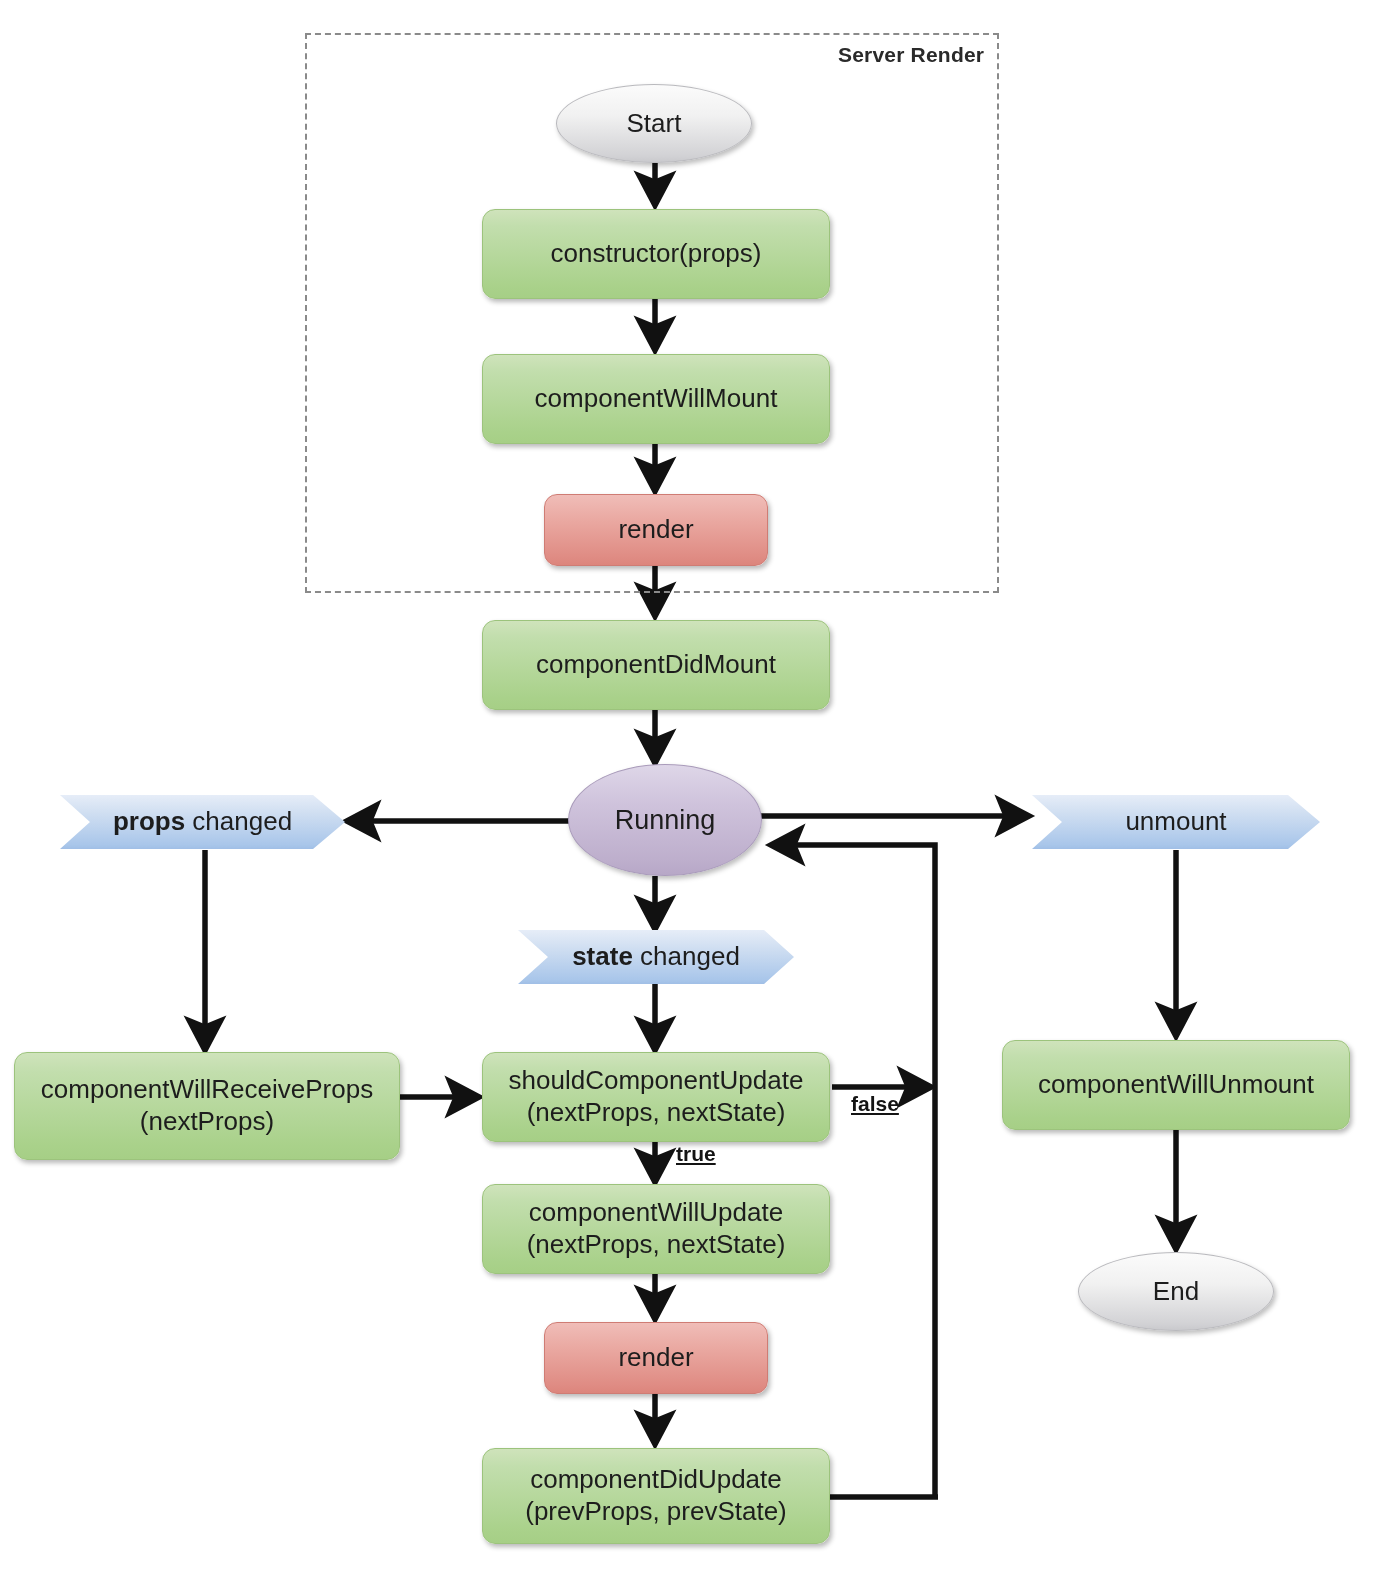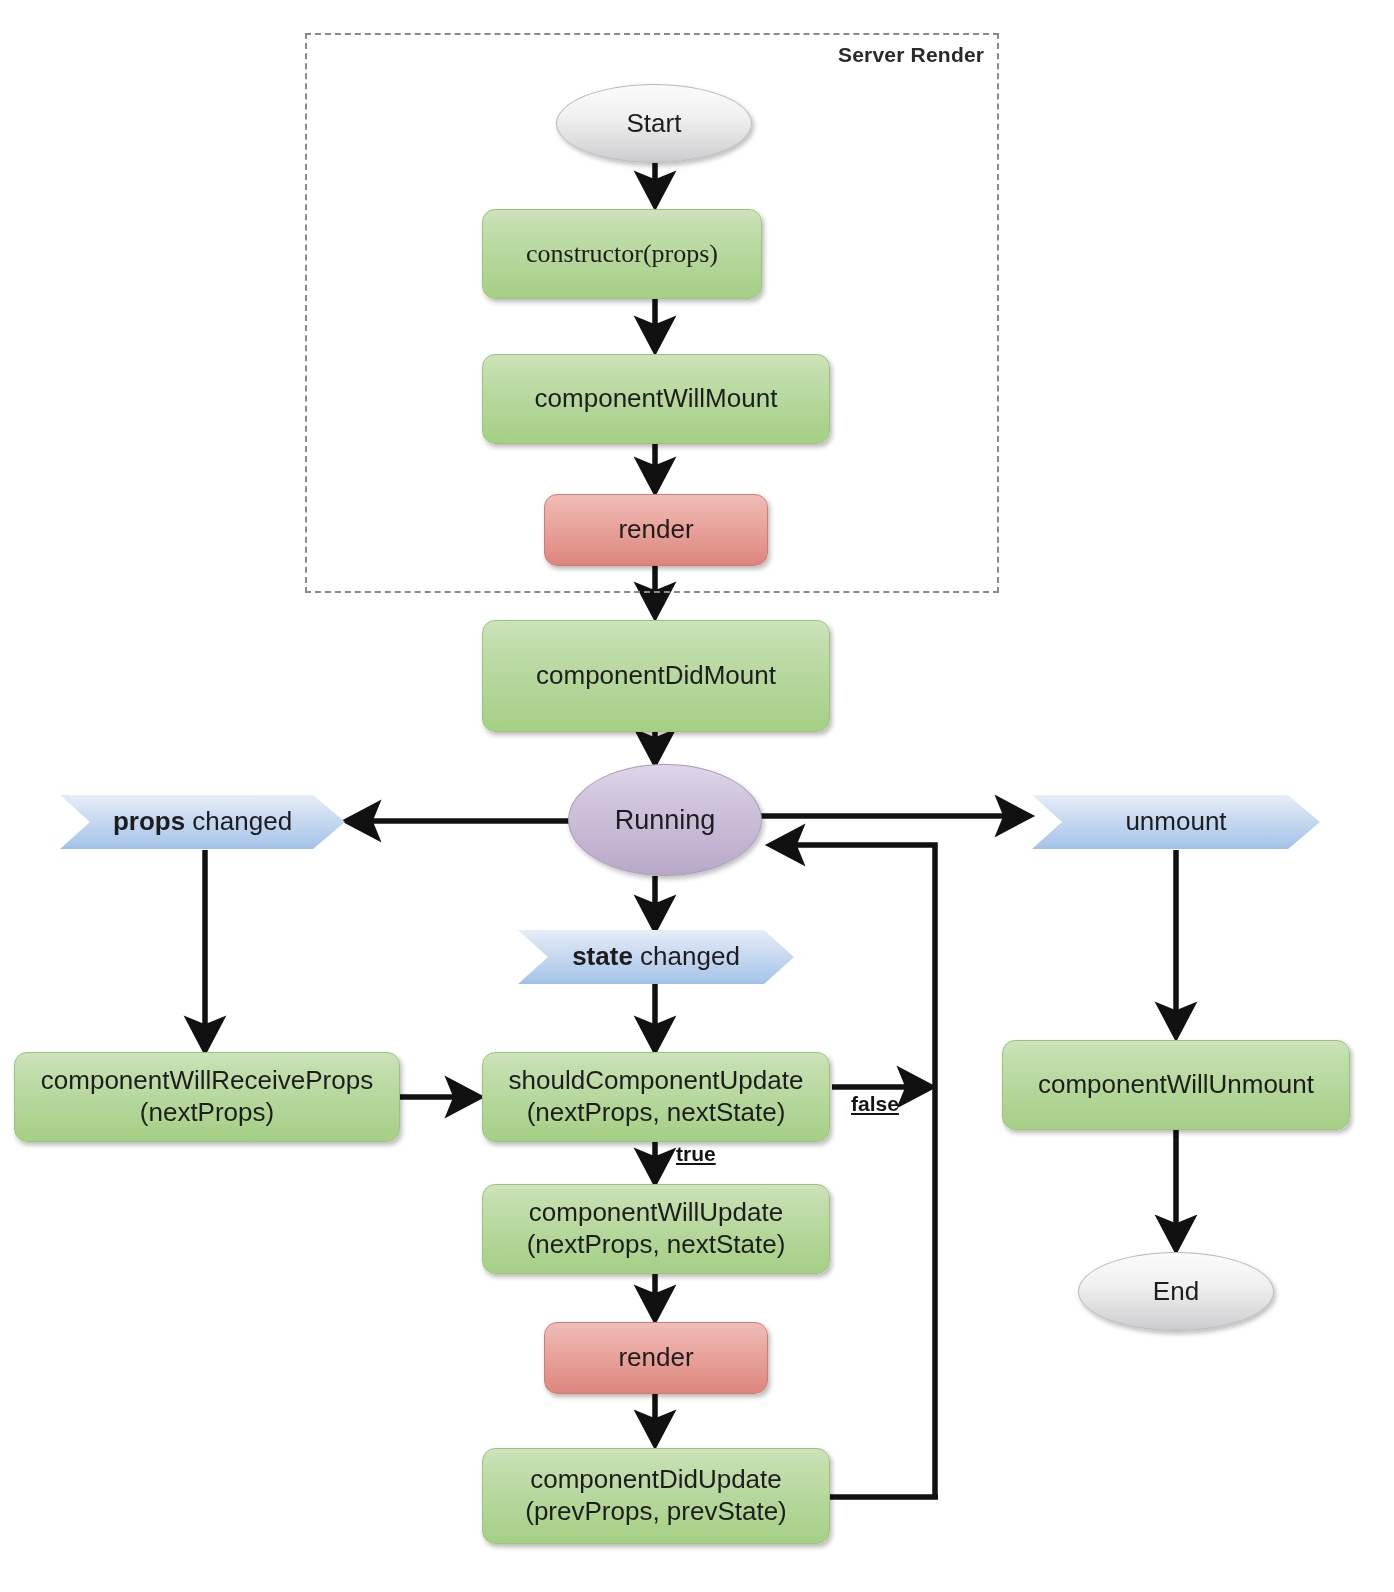--- a/index.html
+++ b/index.html
@@ -94,33 +94,33 @@
     <path d="M828,1497 L938,1497" stroke="#111111" stroke-width="5.5" fill="none"></path>
   </svg>
 
   <div class="dashed-box" style="left:305px;top:33px;width:694px;height:560px;"></div>
   <div class="dashed-cap" style="left:838px;top:43px;">Server Render</div>
 
   <div class="node term" style="left:556px;top:84px;width:196px;height:79px;">
     <span>Start</span>
   </div>
 
-  <div class="node proc green" style="left:482px;top:209px;width:280px;height:90px;font-family:Liberation Serif, serif;">
+  <div class="node proc green" style="left:482px;top:209px;width:348px;height:90px;">
     <span>constructor(props)</span>
   </div>
 
   <div class="node proc green" style="left:482px;top:354px;width:348px;height:90px;align-items:center;">
     <span>componentWillMount</span>
   </div>
 
   <div class="node proc red" style="left:544px;top:494px;width:224px;height:72px;">
     <span>render</span>
   </div>
 
-  <div class="node proc green" style="left:482px;top:620px;width:348px;height:112px;">
+  <div class="node proc green" style="left:482px;top:620px;width:348px;height:90px;">
     <span>componentDidMount</span>
   </div>
 
   <div class="node term purple" style="left:568px;top:764px;width:194px;height:112px;">
     <span>Running</span>
   </div>
 
   <div class="node banner" style="left:60px;top:795px;width:285px;height:54px;
               clip-path:polygon(0 0, 253px 0, 285px 27px, 253px 54px, 0 54px, 30px 27px);">
     <span class="lbl">
@@ -133,21 +133,21 @@
     <span class="lbl">
       <b>state</b><span> changed</span>
     </span>
   </div>
 
   <div class="node banner" style="left:1032px;top:795px;width:288px;height:54px;
               clip-path:polygon(0 0, 256px 0, 288px 27px, 256px 54px, 0 54px, 30px 27px);">
     <span class="lbl">unmount</span>
   </div>
 
-  <div class="node proc green" style="left:14px;top:1052px;width:386px;height:90px;flex-direction:column;">
+  <div class="node proc green" style="left:14px;top:1052px;width:386px;height:108px;flex-direction:column;">
     <span>componentWillReceiveProps</span>
     <span>(nextProps)</span>
   </div>
 
   <div class="node proc green" style="left:482px;top:1052px;width:348px;height:90px;flex-direction:column;">
     <span>shouldComponentUpdate</span>
     <span>(nextProps, nextState)</span>
   </div>
 
   <div class="node proc green" style="left:482px;top:1184px;width:348px;height:90px;flex-direction:column;">

